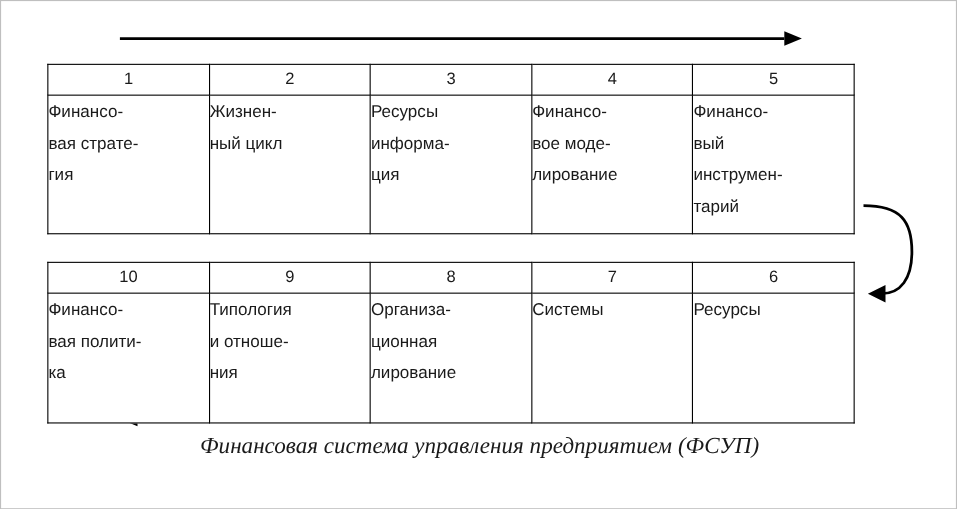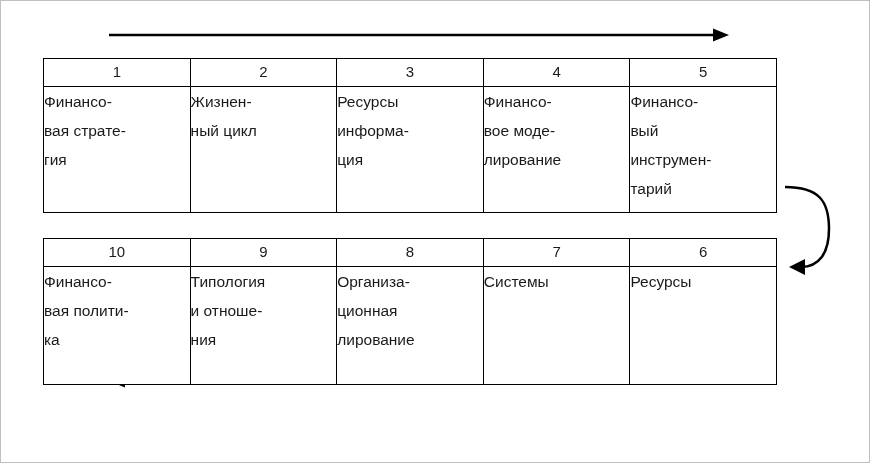--- a/index.html
+++ b/index.html
@@ -171,14 +171,15 @@
       <td class="txt-cell">
             <span class="cell-text">Системы</span>
           </td>
       <td class="txt-cell">
             <span class="cell-text">Ресурсы</span>
           </td>
     </tr>
   </tbody>
     </table>
 
+  <div id="caption">Финансовая система управления предприятием (ФСУП)</div>
 
 </div>
 
 </body></html>

